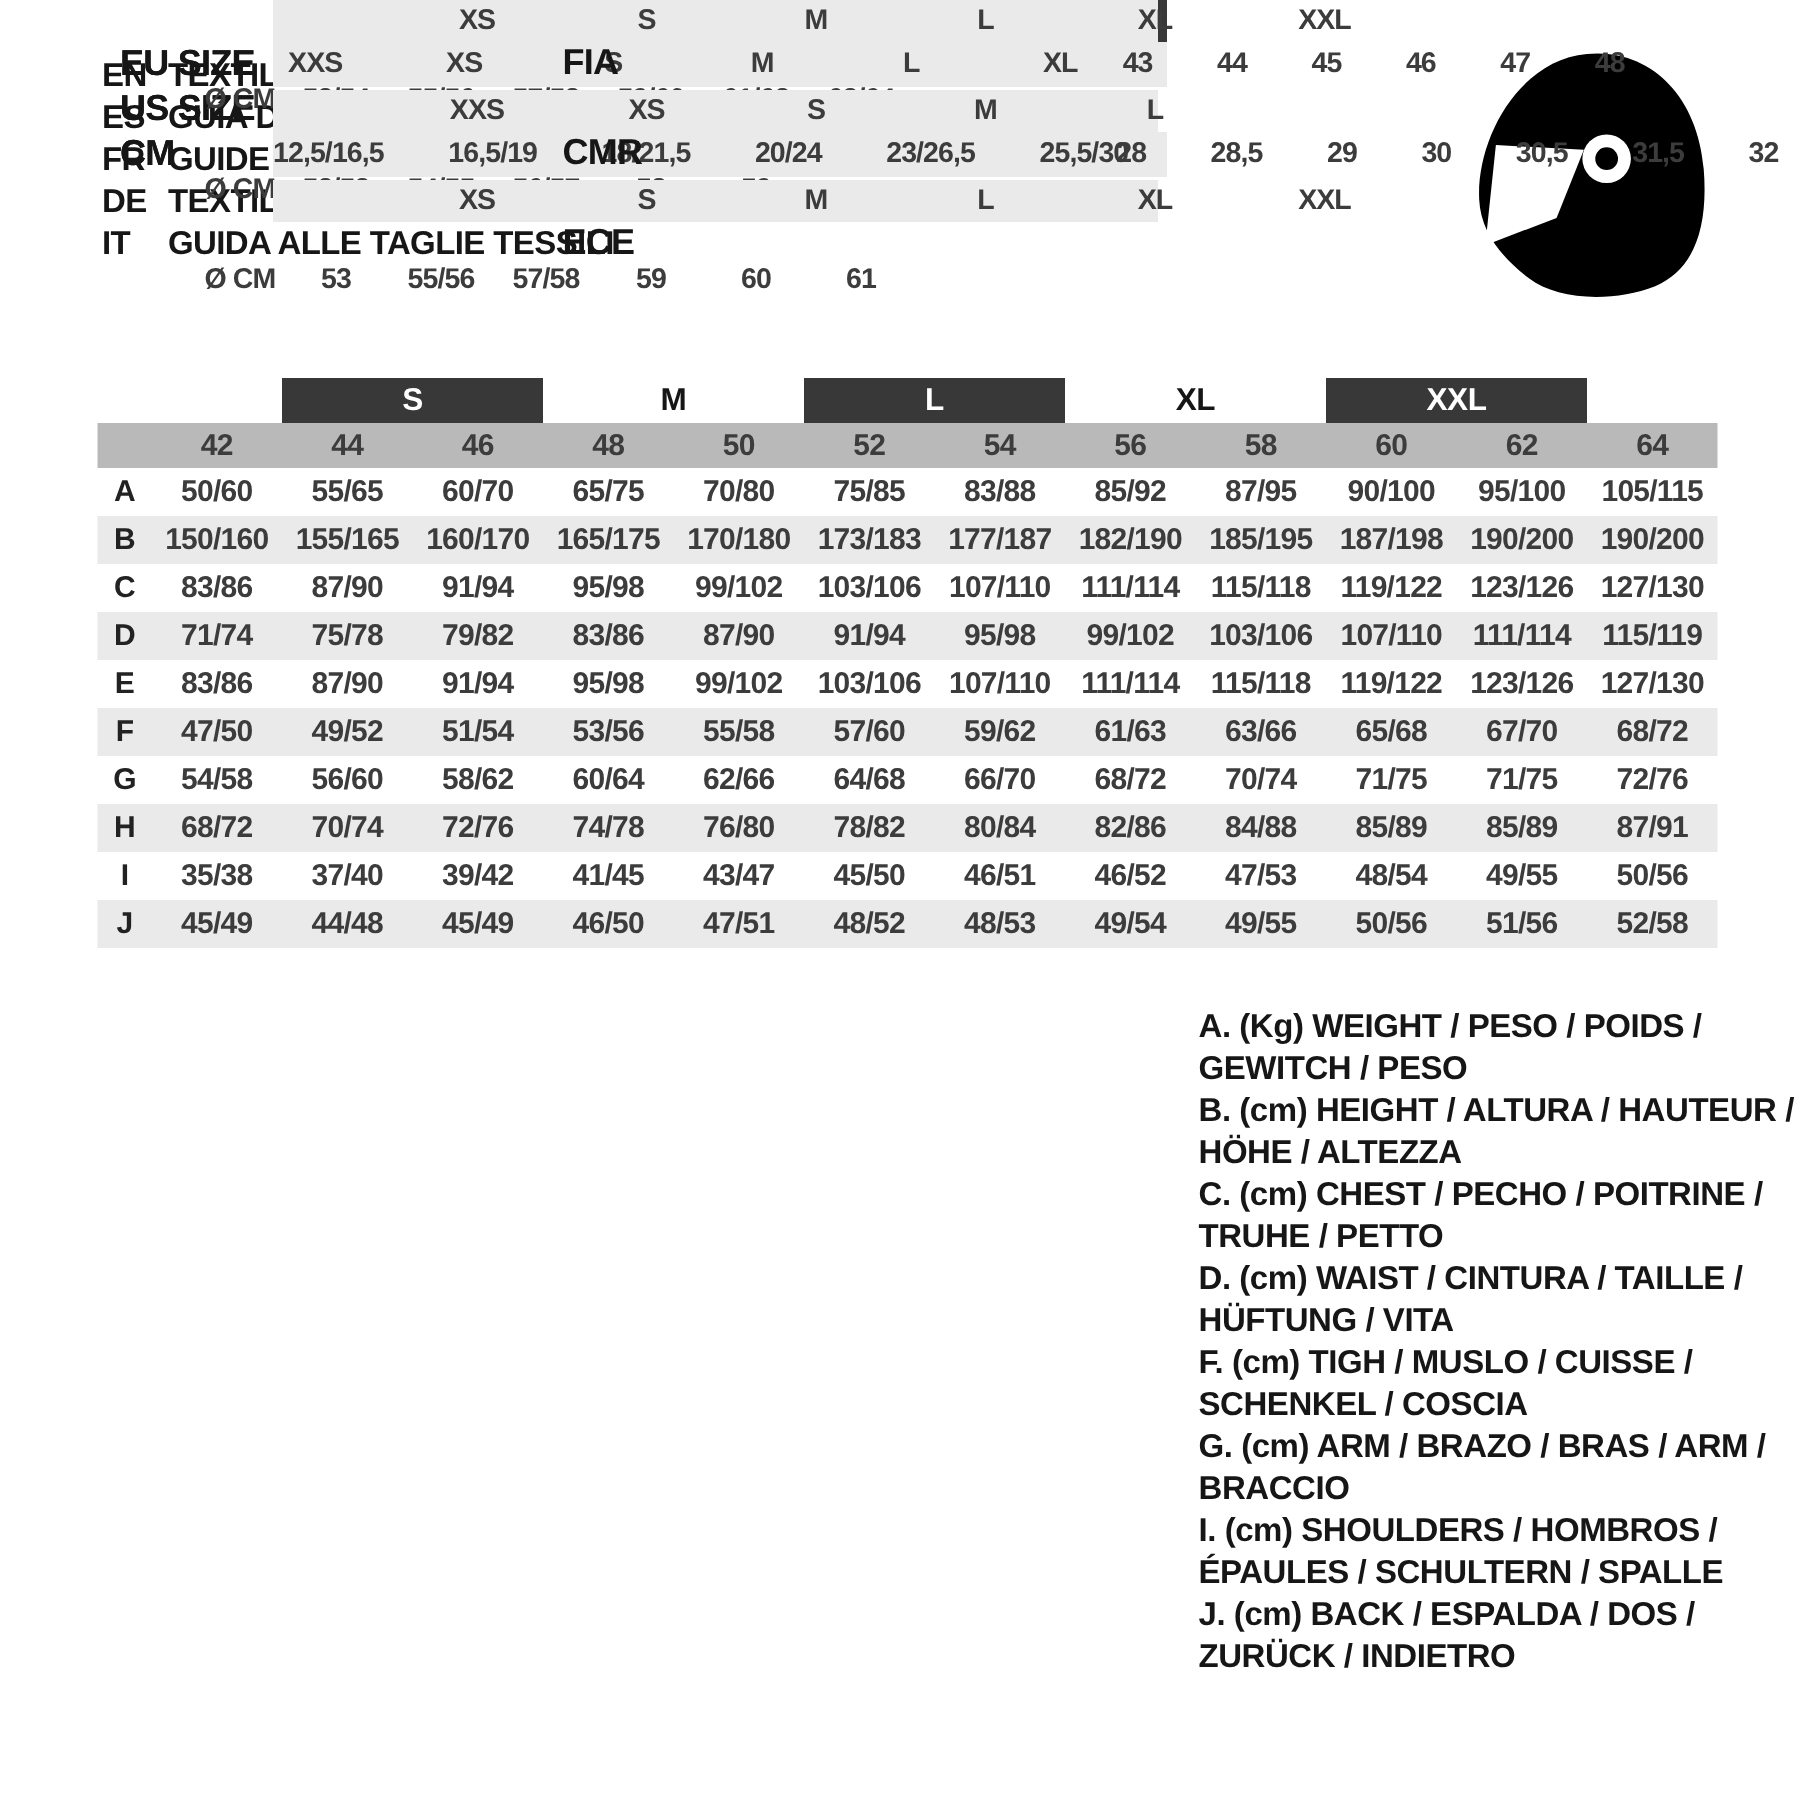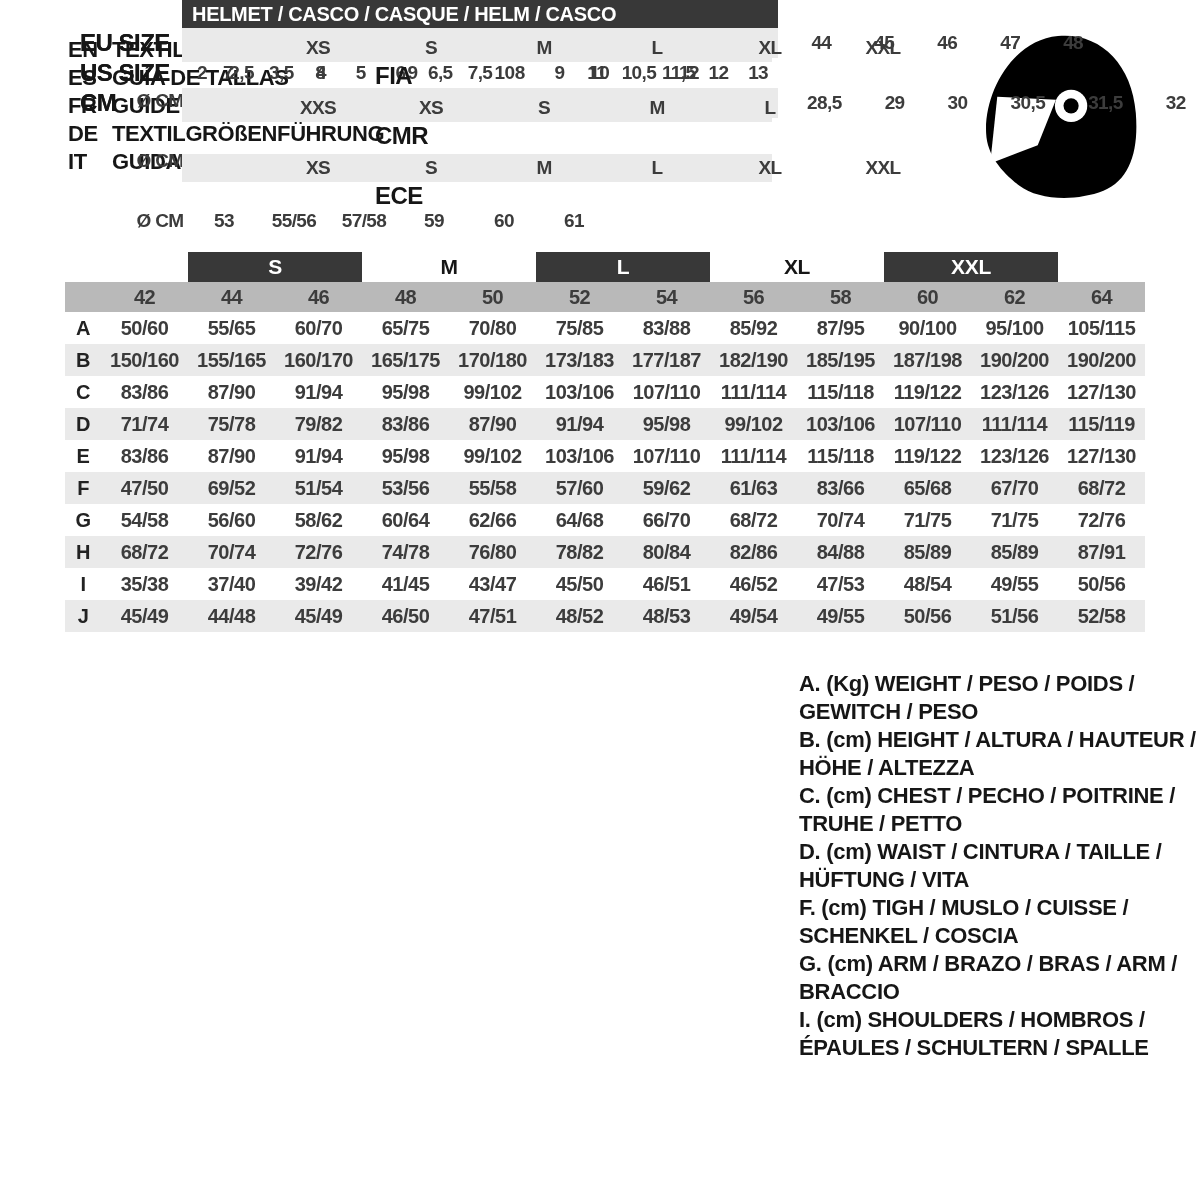--- a/index.html
+++ b/index.html
@@ -184,28 +184,28 @@
           <div class="val-cell">107/110</div>
           <div class="val-cell">111/114</div>
           <div class="val-cell">115/118</div>
           <div class="val-cell">119/122</div>
           <div class="val-cell">123/126</div>
           <div class="val-cell">127/130</div>
         </div>
         <div class="grid-row data-row alt">
           <div class="letter-cell">F</div>
           <div class="val-cell">47/50</div>
-          <div class="val-cell">69/52</div>
+          <div class="val-cell">49/52</div>
           <div class="val-cell">51/54</div>
           <div class="val-cell">53/56</div>
           <div class="val-cell">55/58</div>
           <div class="val-cell">57/60</div>
           <div class="val-cell">59/62</div>
           <div class="val-cell">61/63</div>
-          <div class="val-cell">83/66</div>
+          <div class="val-cell">63/66</div>
           <div class="val-cell">65/68</div>
           <div class="val-cell">67/70</div>
           <div class="val-cell">68/72</div>
         </div>
         <div class="grid-row data-row">
           <div class="letter-cell">G</div>
           <div class="val-cell">54/58</div>
           <div class="val-cell">56/60</div>
           <div class="val-cell">58/62</div>
           <div class="val-cell">60/64</div>
@@ -361,21 +361,20 @@
           <div class="cell">16,5/19</div>
           <div class="cell">18/21,5</div>
           <div class="cell">20/24</div>
           <div class="cell">23/26,5</div>
           <div class="cell">25,5/30</div>
         </div>
       </div>
     </div>
 
   <div class="section helmet-sec" id="helmetSec">
-    <div class="sec-title">HELMET / CASCO / CASQUE / HELM / CASCO</div>
   <div class="sec-row sizes">
         <div class="row-label"></div>
         <div class="cells band">
           <div class="cell"></div>
           <div class="cell">XS</div>
           <div class="cell">S</div>
           <div class="cell">M</div>
           <div class="cell">L</div>
           <div class="cell">XL</div>
           <div class="cell">XXL</div>
@@ -444,15 +443,16 @@
     </div>
 
   <div class="legend" id="legend">
       <div class="legend-item">A. (Kg) WEIGHT / PESO / POIDS / GEWITCH / PESO</div>
       <div class="legend-item">B. (cm) HEIGHT / ALTURA / HAUTEUR / HÖHE / ALTEZZA</div>
       <div class="legend-item">C. (cm) CHEST / PECHO / POITRINE / TRUHE / PETTO</div>
       <div class="legend-item">D. (cm) WAIST / CINTURA / TAILLE / HÜFTUNG / VITA</div>
       <div class="legend-item">F. (cm) TIGH / MUSLO / CUISSE / SCHENKEL / COSCIA</div>
       <div class="legend-item">G. (cm) ARM / BRAZO / BRAS / ARM / BRACCIO</div>
       <div class="legend-item">I.  (cm) SHOULDERS / HOMBROS / ÉPAULES / SCHULTERN / SPALLE</div>
+      <div class="legend-item">J. (cm) BACK / ESPALDA / DOS / ZURÜCK / INDIETRO</div>
     </div>
 
 </div>
 
 </body></html>

